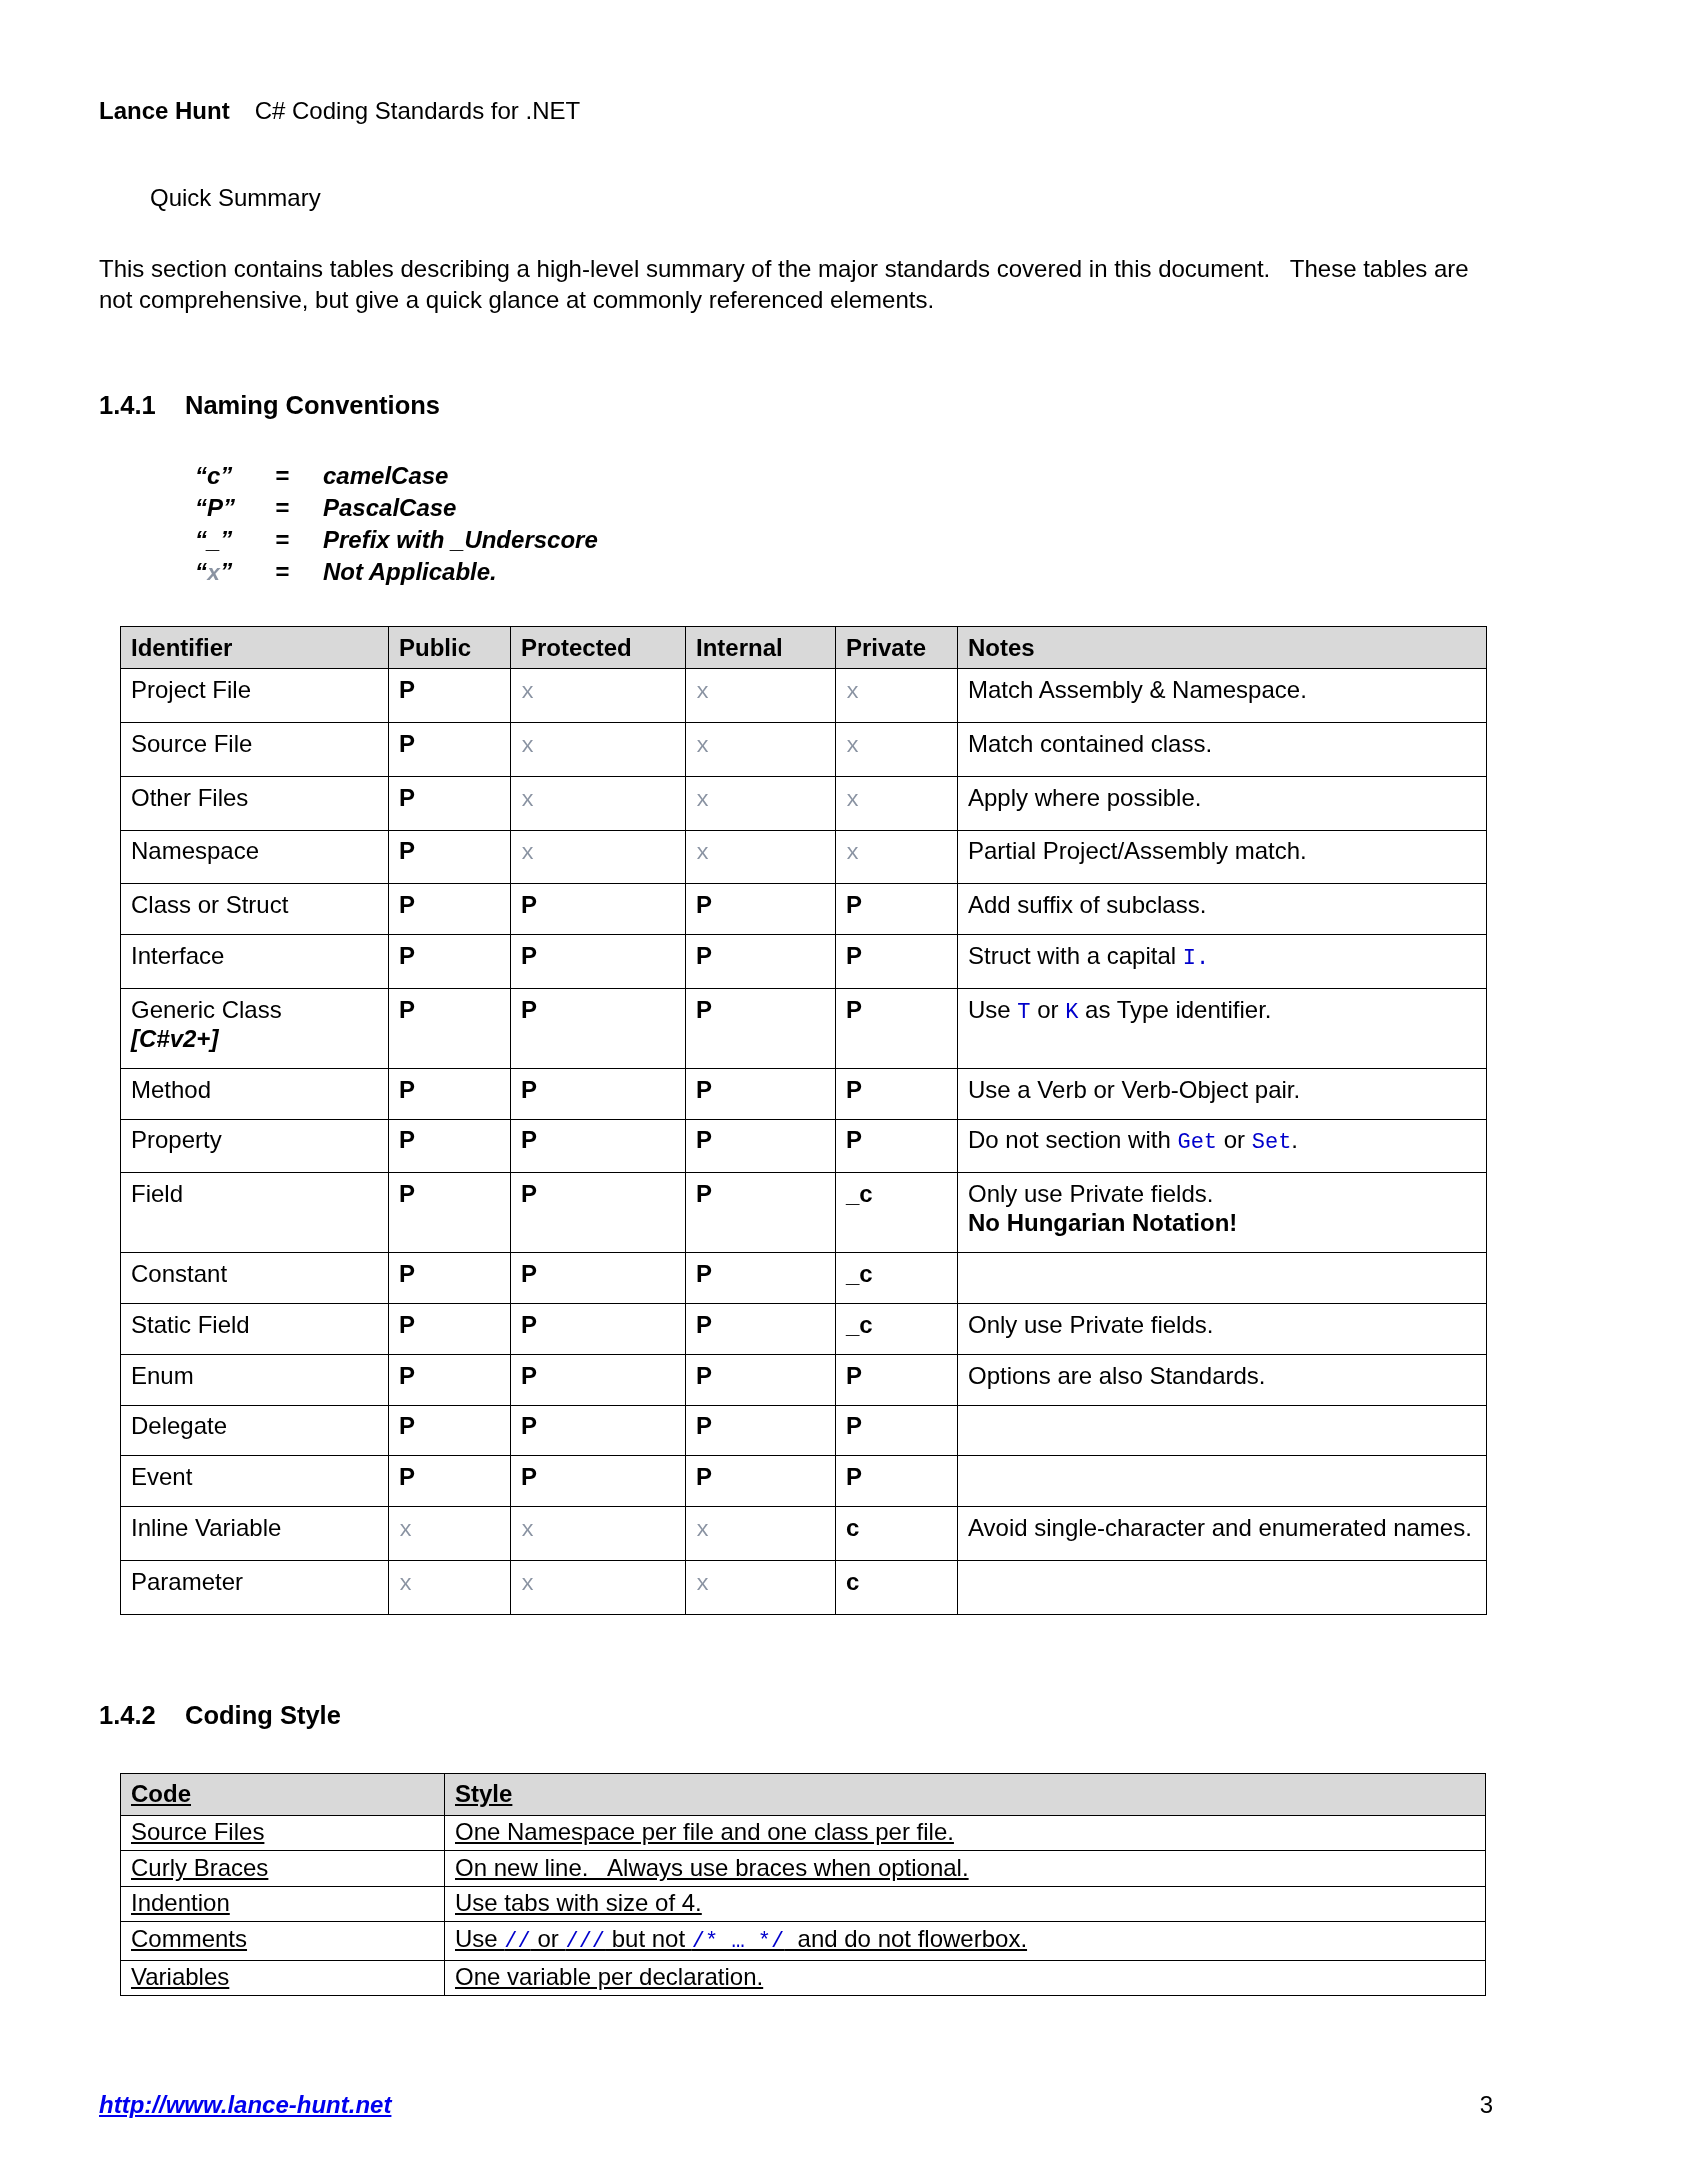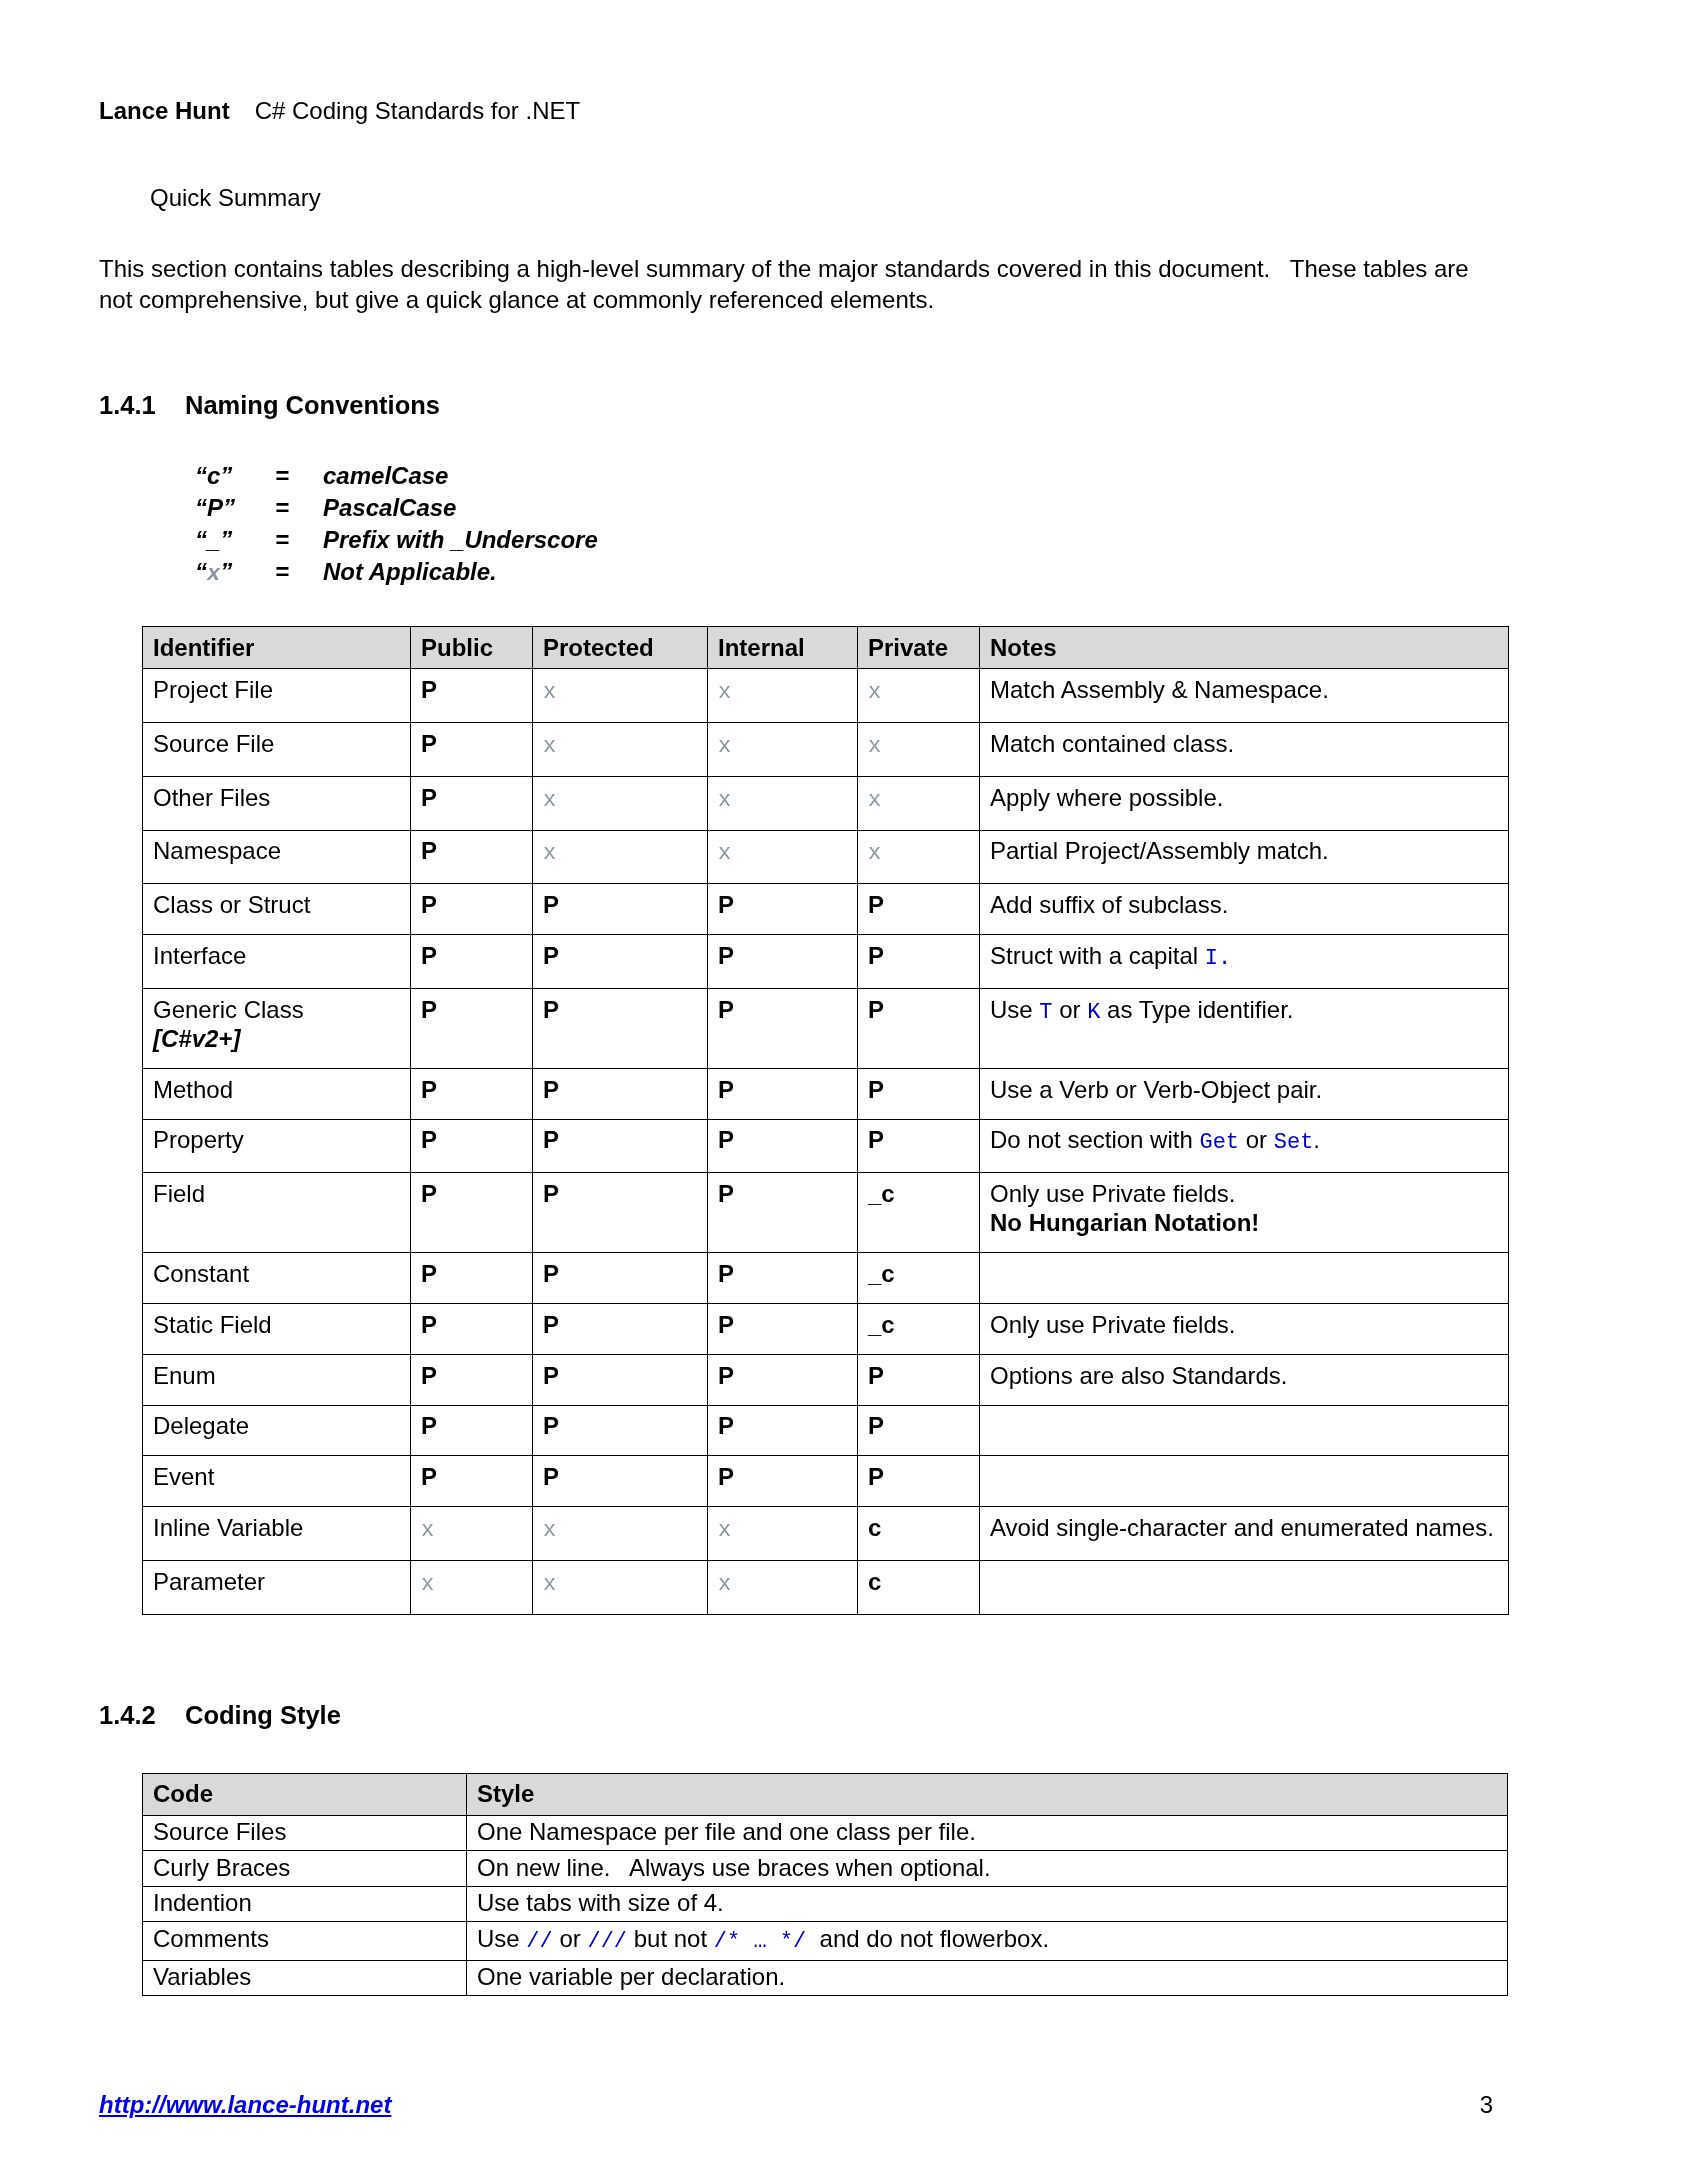--- a/index.html
+++ b/index.html
@@ -41,40 +41,40 @@
   .legend-eq { display: inline-block; width: 48px; font-weight: bold; }
   .legend-meaning { font-weight: bold; }
 
   .seg-b { font-weight: bold; }
   .seg-bi { font-weight: bold; font-style: italic; }
   .seg-x { color: #8a93a2; font-family: "Liberation Mono", monospace; font-size: 22px; }
   .seg-code { color: #0000cc; font-family: "Liberation Mono", monospace; font-size: 22px; }
 
   table.doc-table {
     border-collapse: collapse;
-    margin-left: 43px;
+    margin-left: 21px;
     width: 1365px;
     table-layout: fixed;
     border-radius: 9px;
   }
   .doc-table th, .doc-table td {
     border: 1.6px solid #000000;
     text-align: left;
     vertical-align: top;
     overflow: hidden;
   }
   .doc-table th {
     background: #d9d9d9;
     padding: 6.6px 10px;
     font-size: 24px;
     font-weight: bold;
   }
   .naming-table { margin-top: 35px; }
   .naming-table td { padding: 5.8px 10px 15px; line-height: 29px; }
-  .style-table { margin-top: 43px; }
+  .style-table { margin-top: 43px; text-decoration: underline; }
   .style-table td { padding: 2.5px 10px 5px; line-height: 27px; white-space: pre-wrap; }
 
   .doc-footer {
     position: absolute;
     left: 99px;
     top: 2091px;
     width: 1394px;
     display: flex;
     justify-content: space-between;
     align-items: baseline;

